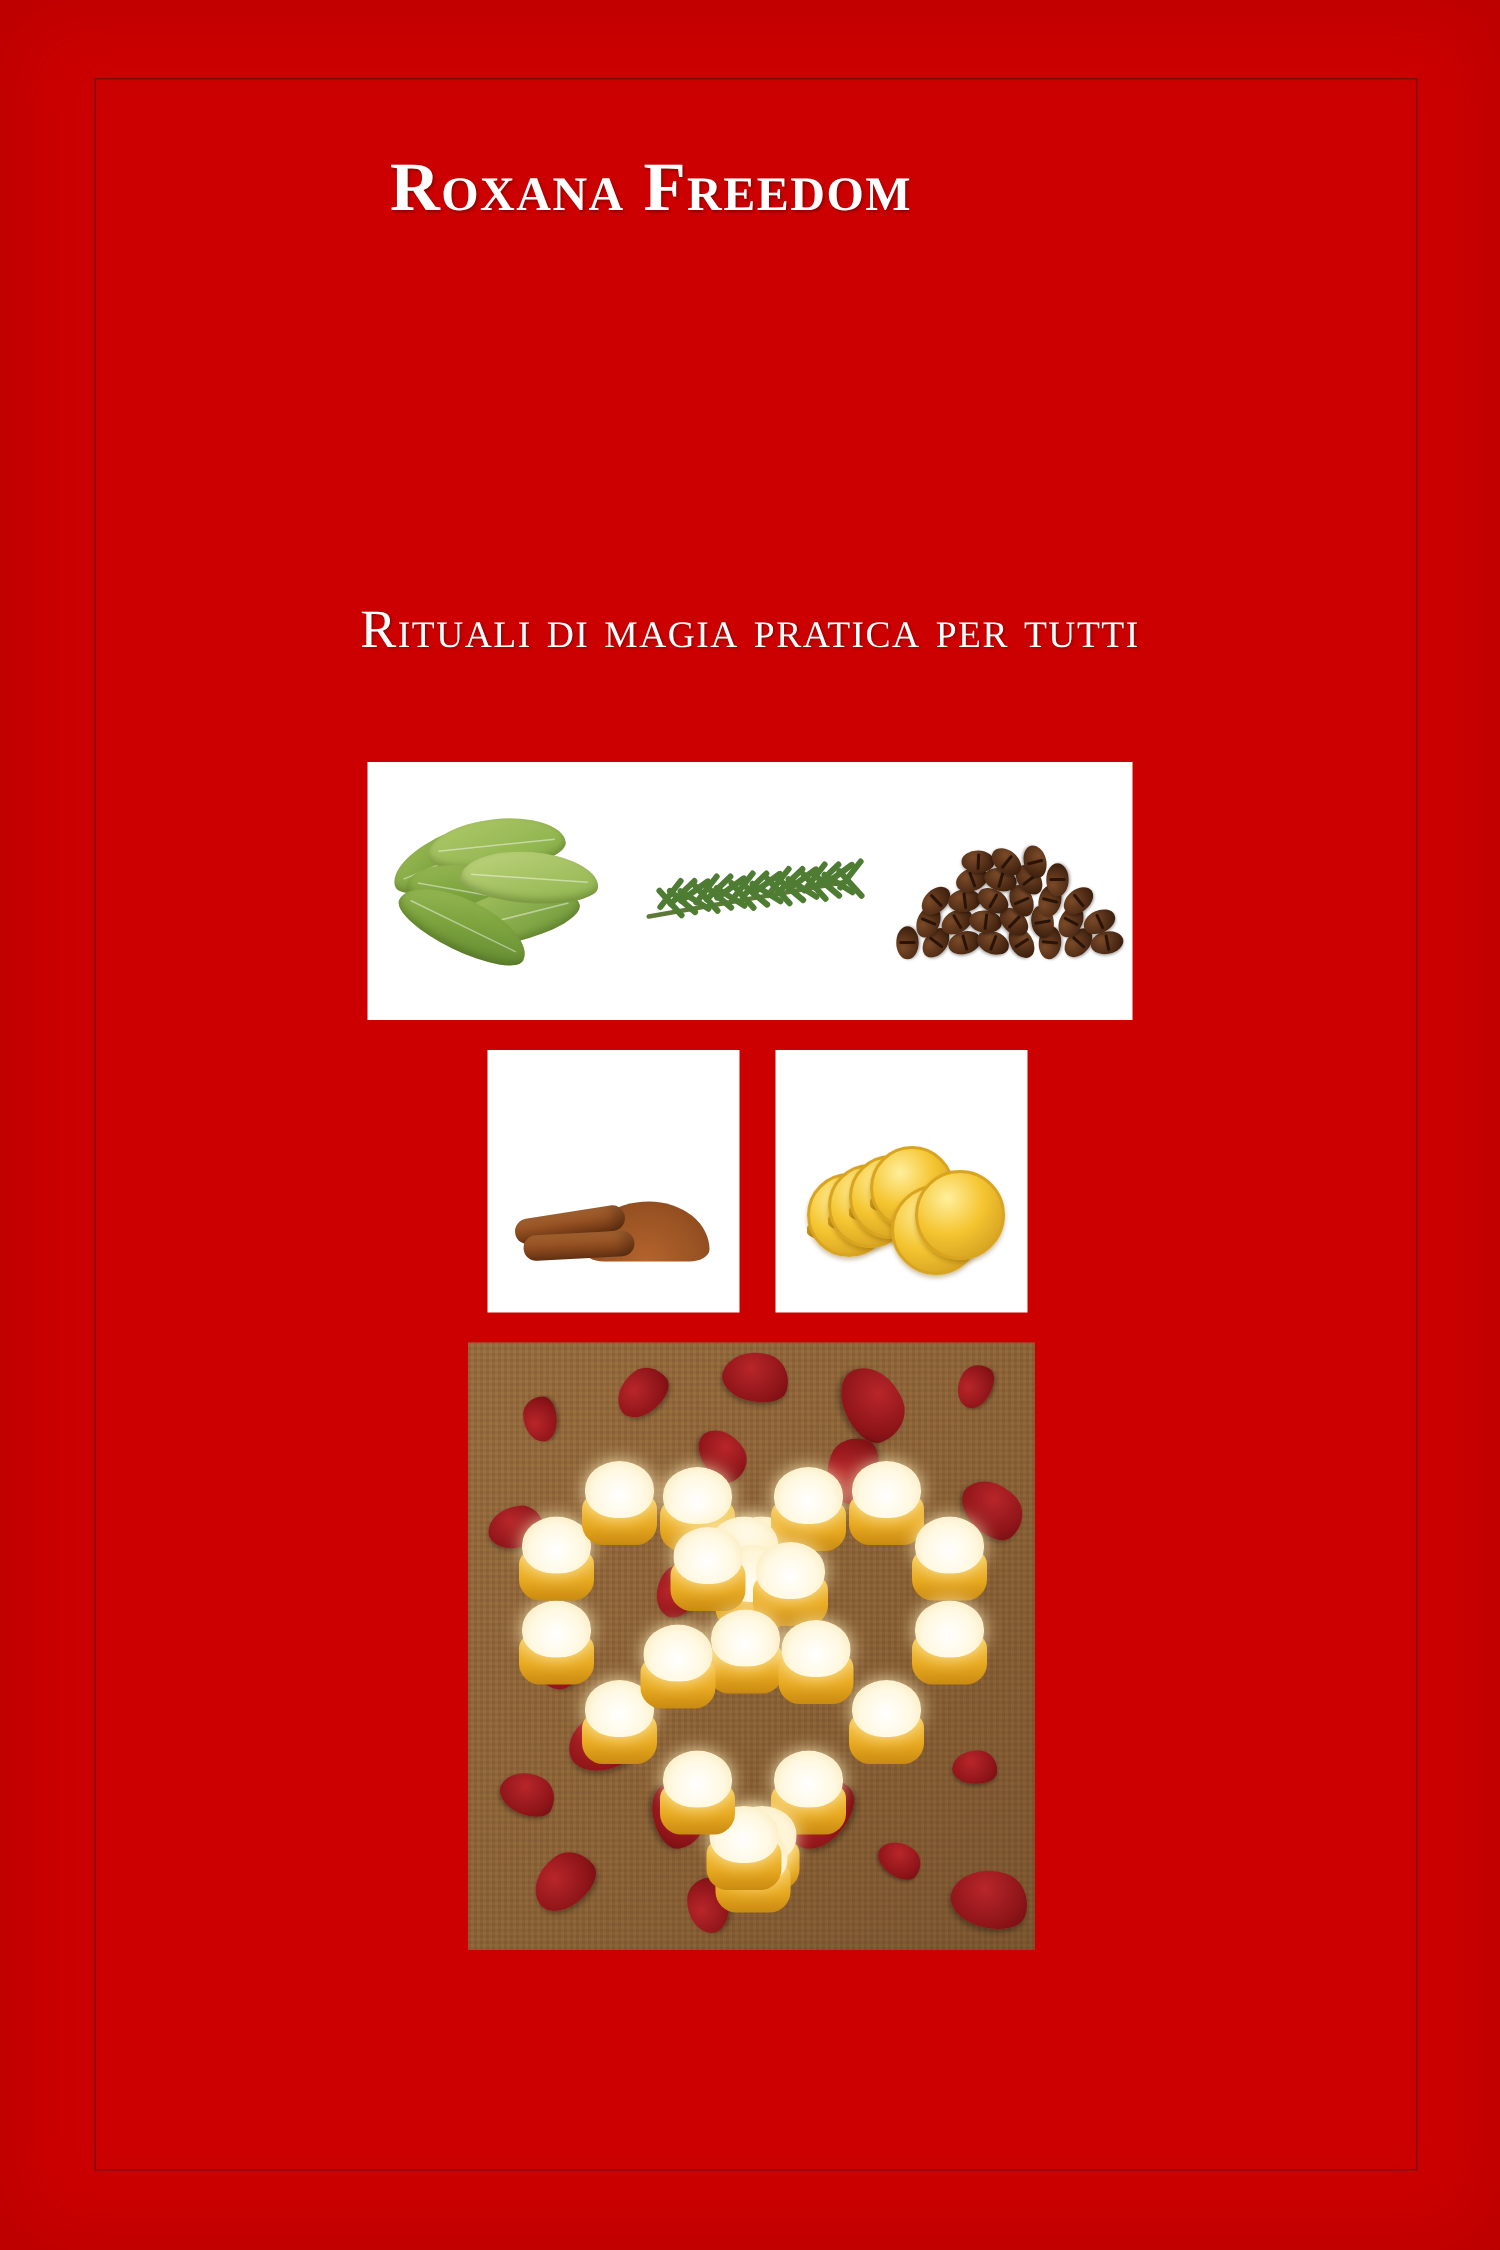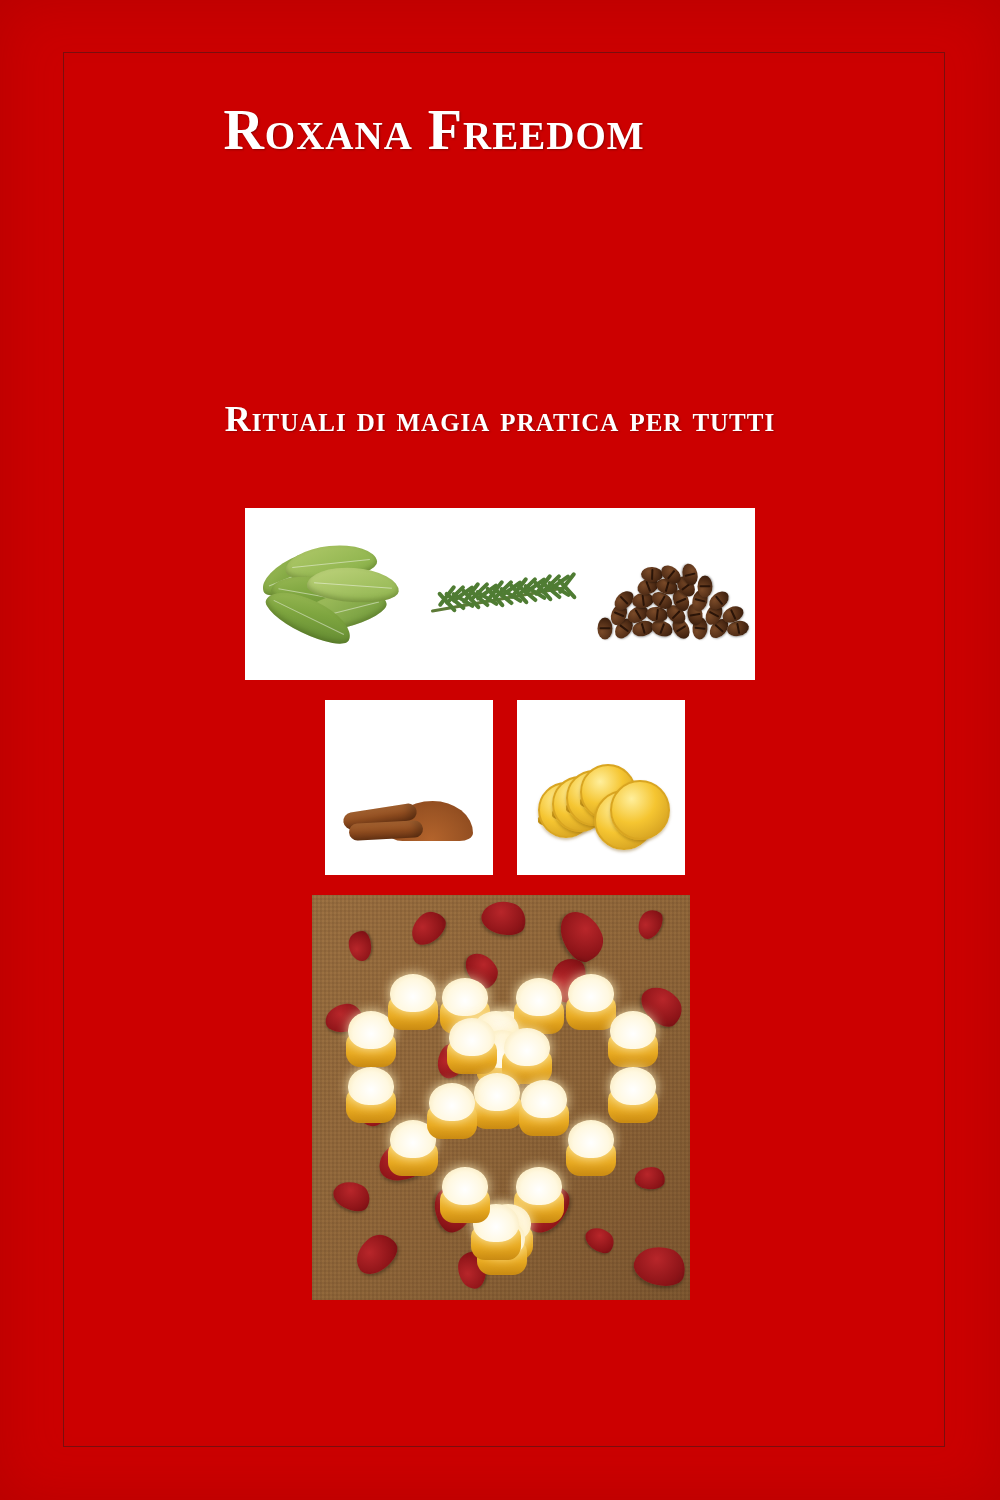--- a/index.html
+++ b/index.html
@@ -31,21 +31,21 @@
     pointer-events: none;
   }
   .author {
     position: absolute;
     top: 98px;
     left: 0;
     width: 868px;
     text-align: center;
     color: #ffffff;
     font-family: "Liberation Serif", serif;
-    font-size: 56px;
+    font-size: 46px;
     font-weight: bold;
     letter-spacing: 1px;
     font-variant: small-caps;
     text-shadow: 1px 1px 2px rgba(90,0,0,0.55);
   }
   .title {
     position: absolute;
     top: 272px;
     left: 0;
     width: 1000px;
@@ -60,21 +60,21 @@
   }
   .subtitle {
     position: absolute;
     top: 398px;
     left: 0;
     width: 1000px;
     text-align: center;
     color: #ffffff;
     font-family: "Liberation Serif", serif;
     font-size: 36px;
-    font-weight: bold;
+    font-weight: normal;
     font-variant: small-caps;
     letter-spacing: 1px;
     text-shadow: 1px 1px 2px rgba(90,0,0,0.5);
   }
 
   
   .band-top {
     position: absolute;
     left: 245px;
     top: 508px;

